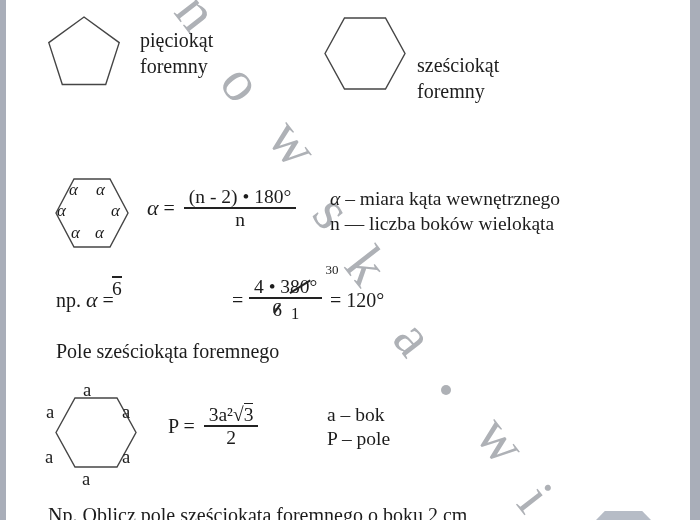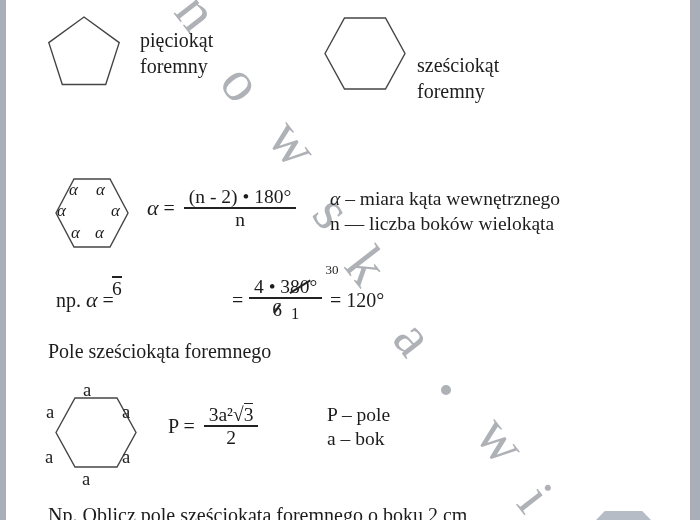--- a/index.html
+++ b/index.html
@@ -133,21 +133,21 @@
       </span>
       <span class="bar"></span>
       <span class="den">
         <span class="cancel steep">6</span><span class="den-one">1</span>
       </span>
     </span>
 
     <span class="abs fsize" style="left:330px;top:288px;">= 120°</span>
   </div>
 
-  <div class="abs heading" style="left:48px;top:340px;">Pole sześciokąta foremnego</div>
+  <div class="abs heading" style="left:56px;top:340px;">Pole sześciokąta foremnego</div>
 
   <div class="abs" style="left:45px;top:381px;width:110px;height:110px;font-size:18.5px;line-height:18px;">
     <svg class="shape" style="left:10px;top:16px;" width="82" height="71" viewBox="0 0 82 71">
       <polygon points="1,35.5 20,1 62,1 81,35.5 62,70 20,70"></polygon>
     </svg>
     <span class="abs" style="left:38px;top:0px;">a</span>
     <span class="abs" style="left:1px;top:22px;">a</span>
     <span class="abs" style="left:77px;top:22px;">a</span>
     <span class="abs" style="left:0px;top:67px;">a</span>
     <span class="abs" style="left:77px;top:67px;">a</span>
@@ -159,19 +159,19 @@
     <span class="frac">
       <span class="num">
         <span>3a²</span><span>√</span><span class="vinc">3</span>
       </span>
       <span class="bar"></span>
       <span class="den">2</span>
     </span>
   </div>
 
   <div class="abs legend" style="left:327px;top:403px;line-height:23.5px;">
+    <div>a – bok</div>
     <div>P – pole</div>
-    <div>a – bok</div>
   </div>
 
   <div class="abs heading" style="left:48px;top:504px;">Np. Oblicz pole sześciokąta foremnego o boku 2 cm</div>
 
 </div>
 
 </body></html>

